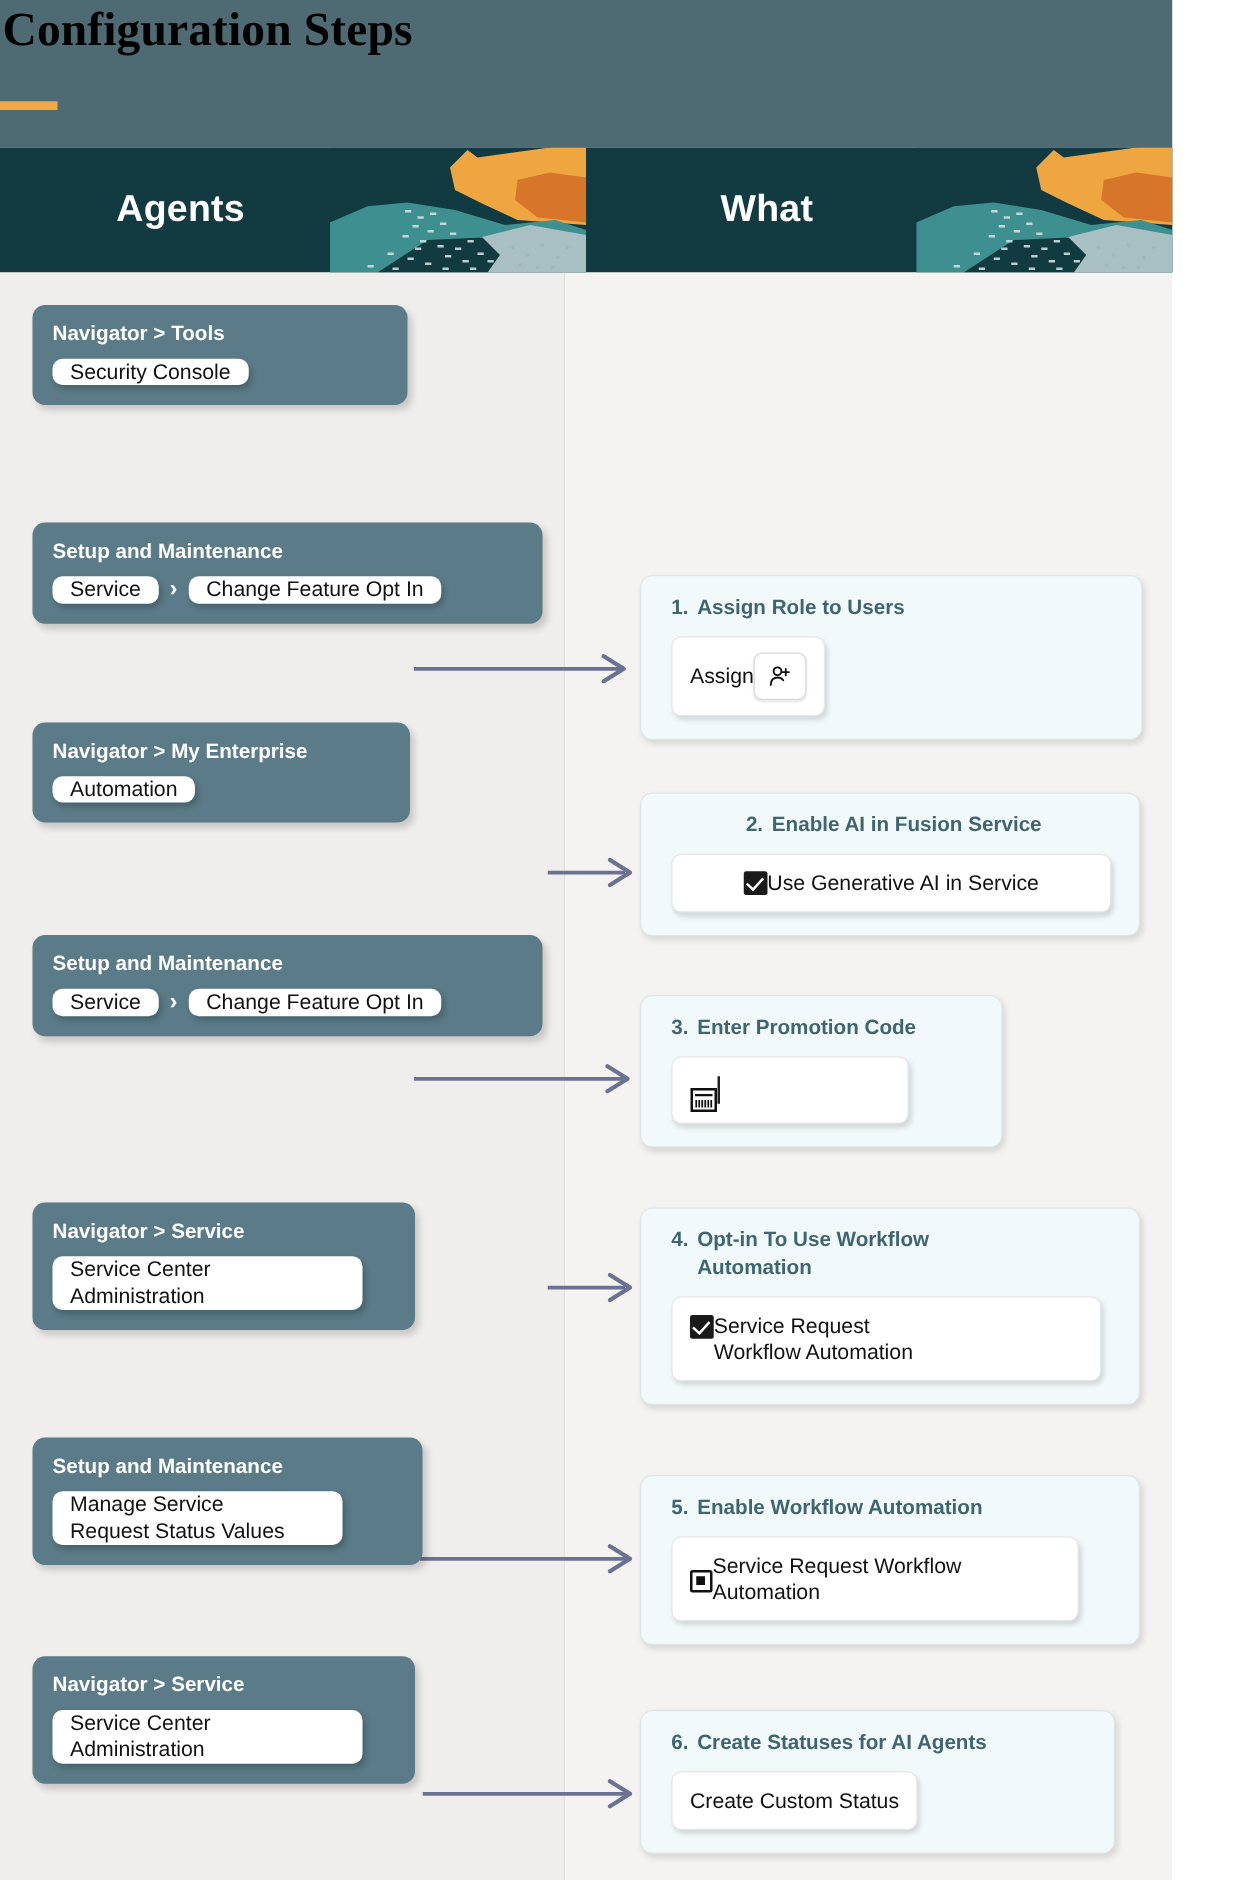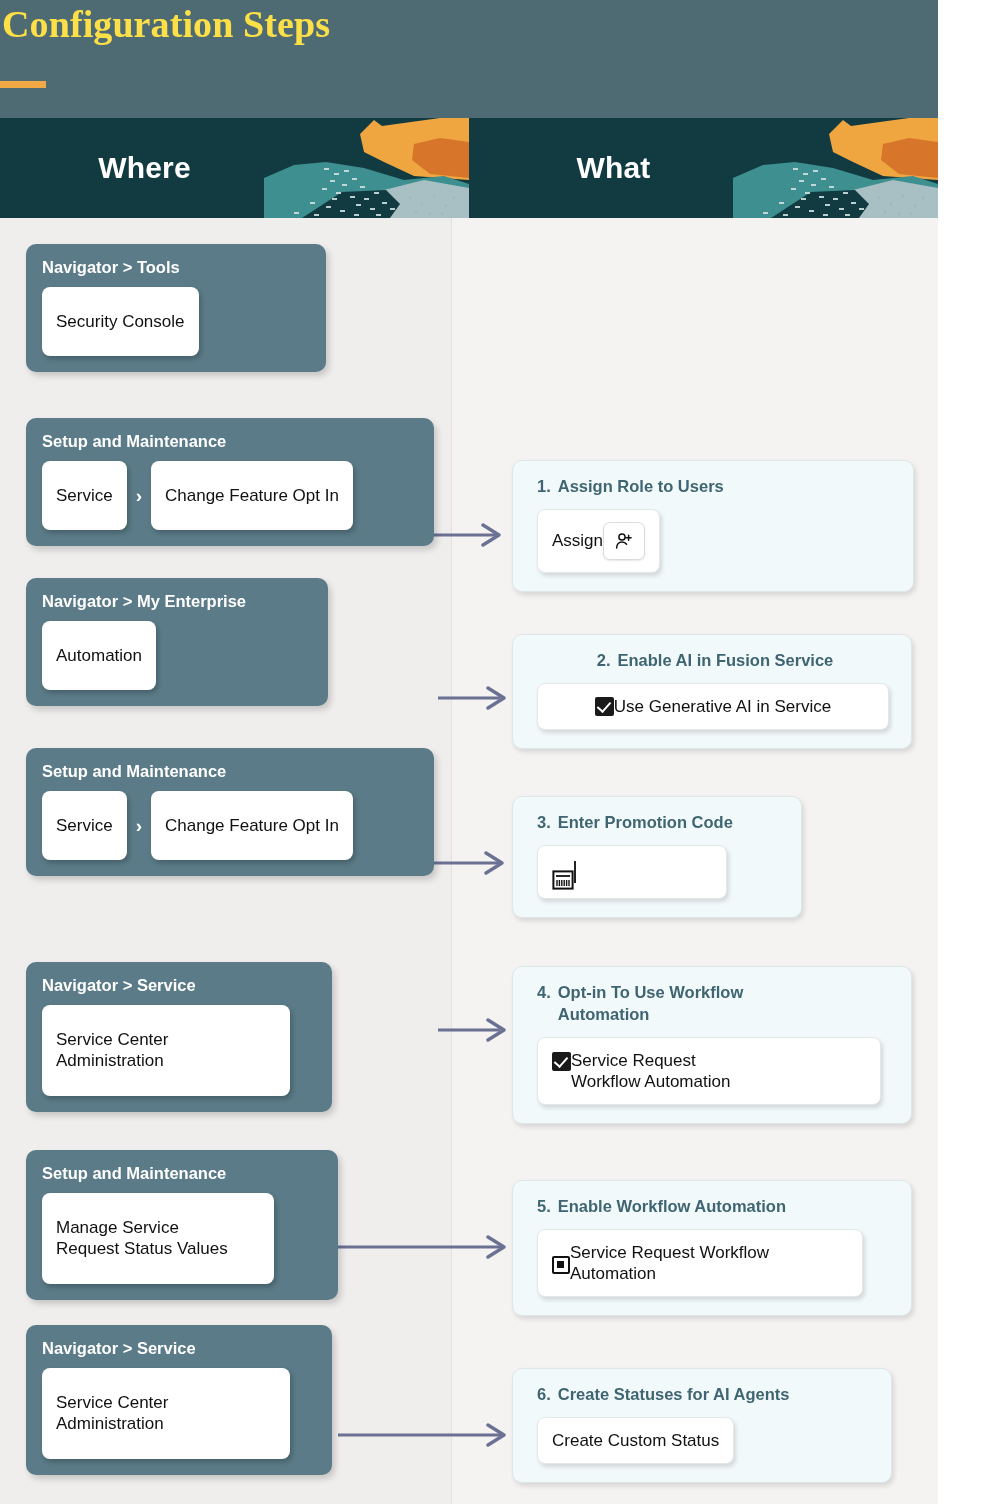--- a/index.html
+++ b/index.html
@@ -24,21 +24,21 @@
     left: 0; top: 0;
     width: 938px; height: 118px;
     background: #4E6B73;
   }
   .doc-title {
     position: absolute;
     left: 2px; top: 2px;
     font-family: "Liberation Serif", serif;
     font-size: 38px;
     font-weight: 700;
-    color: #fde047;
+    color: #000000;
     letter-spacing: .1px;
     white-space: nowrap;
   }
   .title-rule {
     position: absolute;
     left: 0px; top: 81px;
     width: 46px; height: 7px;
     background: #F2A845;
   }
 
@@ -117,21 +117,21 @@
     font-size: 16.5px;
     font-weight: 700;
     margin-bottom: 10px;
     white-space: nowrap;
   }
   .chip-row { display: flex; align-items: center; gap: 0px; }
   .chip {
     background: #FFFFFF;
     border-radius: 8px;
     box-shadow: 2px 3px 5px rgba(0,0,0,.22);
-    padding: 24px 14px;
+    padding: 0 14px;
     color: #111111;
     font-size: 17px;
     line-height: 1.25;
     white-space: pre-line;
   }
   .chip-sep {
     color: #FFFFFF;
     font-size: 19px;
     font-weight: 700;
     padding: 0 9px;
@@ -237,21 +237,21 @@
 
 <div id="page">
 
   <div class="title-band">
     <div class="doc-title">Configuration Steps</div>
     <div class="title-rule"></div>
   </div>
 
   <div class="banner">
     <div class="banner-half">
-      <div class="banner-label">Where</div>
+      <div class="banner-label">Agents</div>
       <svg class="banner-art" viewBox="0 0 205 100" preserveAspectRatio="none">
         <rect x="0" y="0" width="205" height="100" fill="#123B41"></rect>
         <path d="M96 16 L110 2 L118 8 L205 -4 L205 62 L150 58 L120 44 L100 34 Z" fill="#EFA640"></path>
         <path d="M150 26 L176 20 L205 24 L205 60 L166 56 L148 42 Z" fill="#D7762A"></path>
         <path d="M0 60 L30 47 L62 44 L100 50 L140 62 L180 58 L205 66 L205 100 L0 100 Z" fill="#3E8F90"></path>
         <path d="M120 72 L160 62 L205 70 L205 100 L118 100 Z" fill="#A8C0C4"></path>
         <path d="M38 100 L78 74 L122 72 L136 86 L126 100 Z" fill="#123B41"></path>
         <g fill="#CFE0E0" opacity=".9">
           <rect x="60" y="50" width="5" height="2"></rect>
             <rect x="70" y="55" width="5" height="2"></rect>

